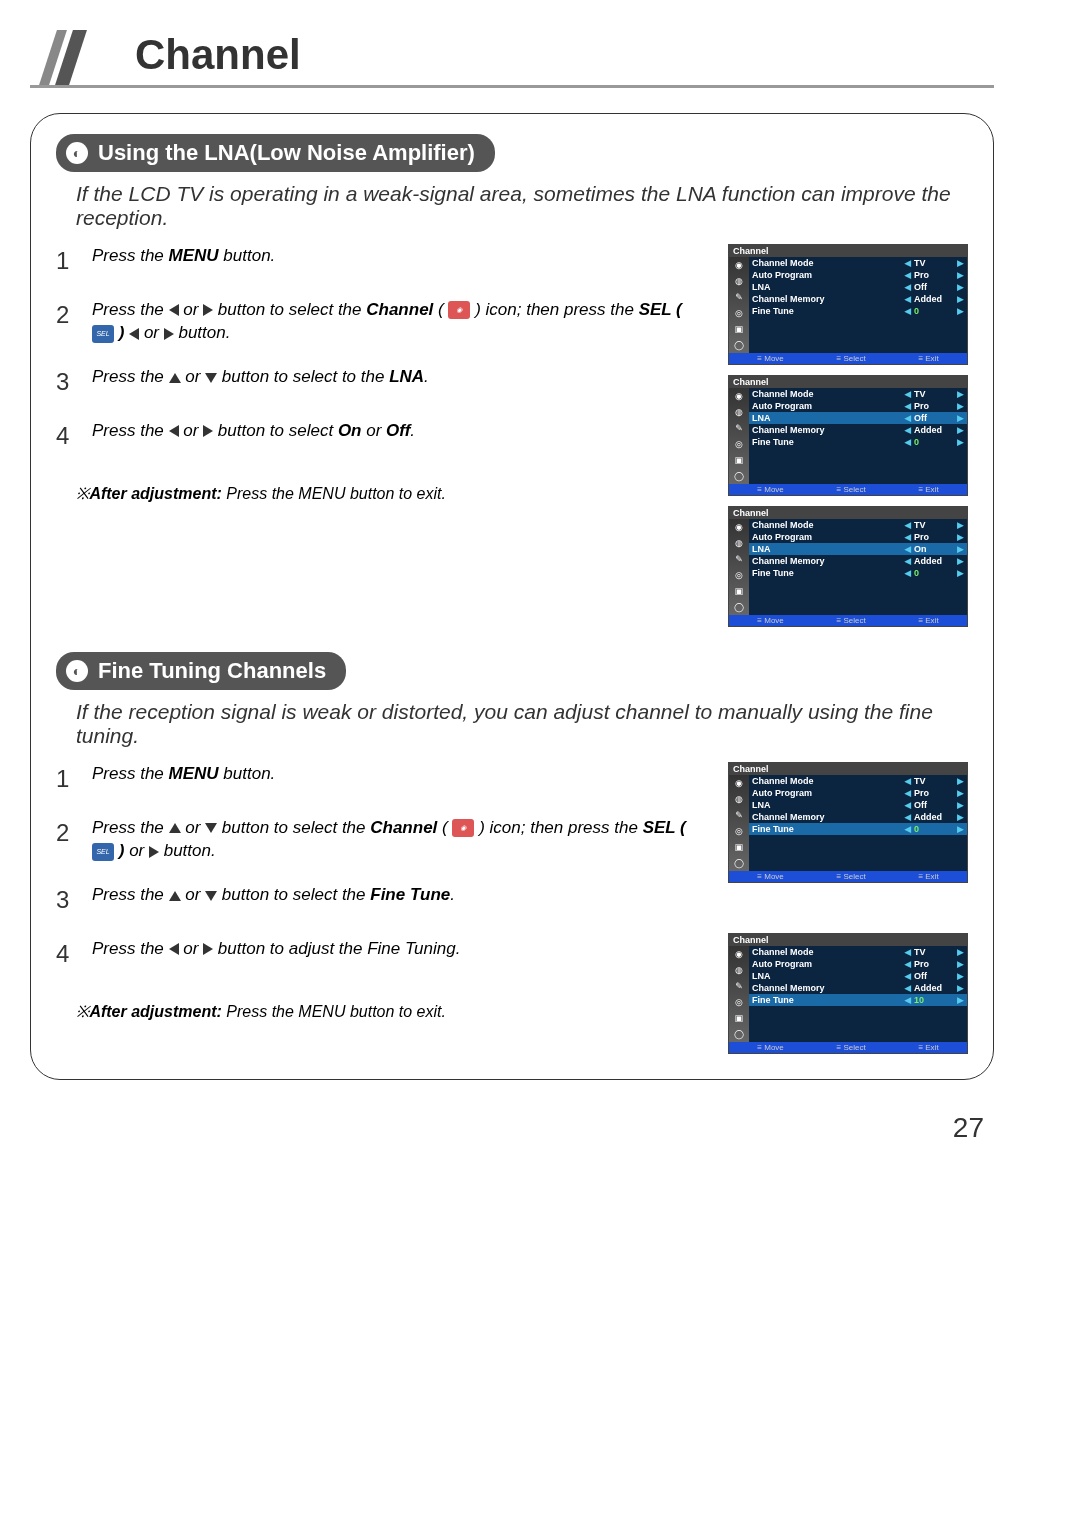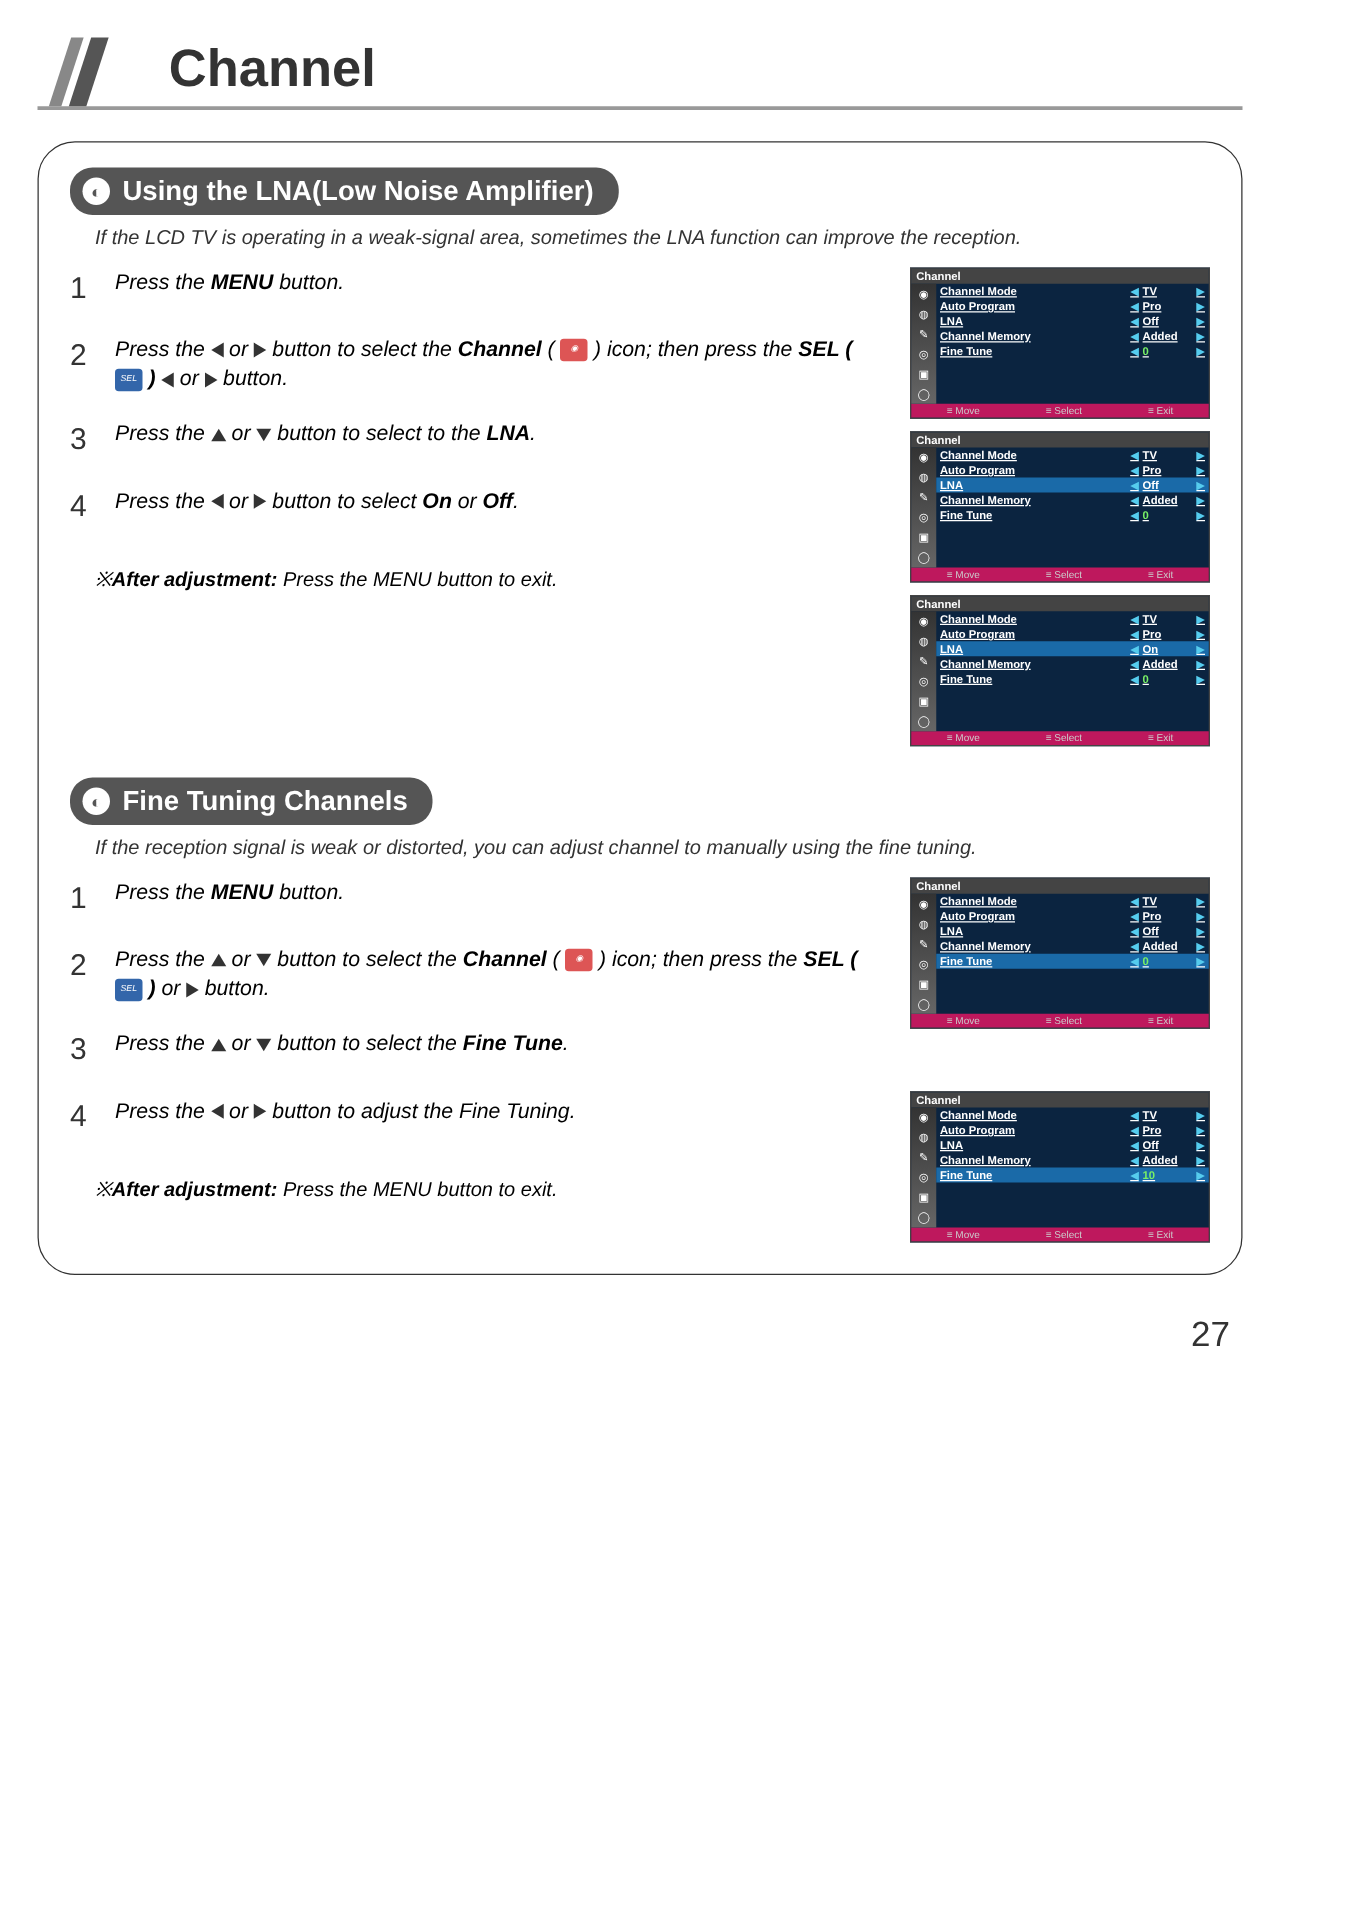--- a/index.html
+++ b/index.html
@@ -77,21 +77,21 @@
     border-radius: 50%;
     margin-right: 10px;
     display: flex;
     align-items: center;
     justify-content: center;
     color: #555;
     font-size: 14px;
   }
   .sec-desc {
     font-style: italic;
-    font-size: 16px;
+    font-size: 21px;
     margin: 0 0 14px 20px;
     color: #333;
   }
   .cols {
     display: flex;
     gap: 20px;
   }
   .left {
     flex: 1;
   }
@@ -169,31 +169,30 @@
     font-size:9px;
   }
   .osd-rows {
     flex:1;
   }
   .osd-row {
     display:flex;
     align-items:center;
     padding:1px 3px;
     gap:3px;
-    text-decoration:underline;
   }
   .osd-row.hl { background:#1a6aa8; }
   .osd-label { flex:1; font-weight:bold; }
   .osd-arr { color:#5ce; font-size:9px; }
   .osd-val { width:40px; text-align:left; font-weight:bold; }
   .osd-val.green { color:#7e6; }
   .osd-foot {
     display:flex;
     justify-content:space-around;
-    background:#be185d;
+    background:#1d4ed8;
     padding:1px 2px;
     font-size:8px;
     color:#ccc;
   }
   .osd-foot span::before { content:"≡ "; }
   .page-num {
     text-align:right;
     font-size:28px;
     color:#333;
     padding-right:10px;

